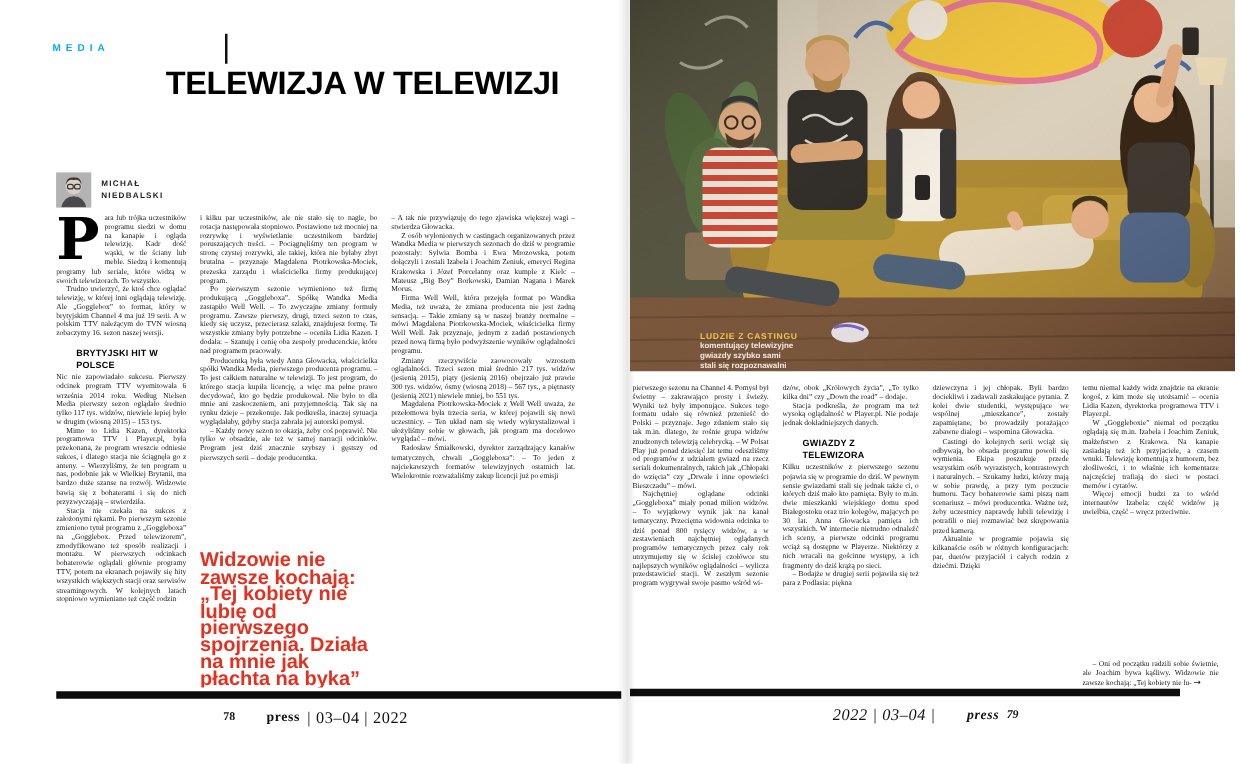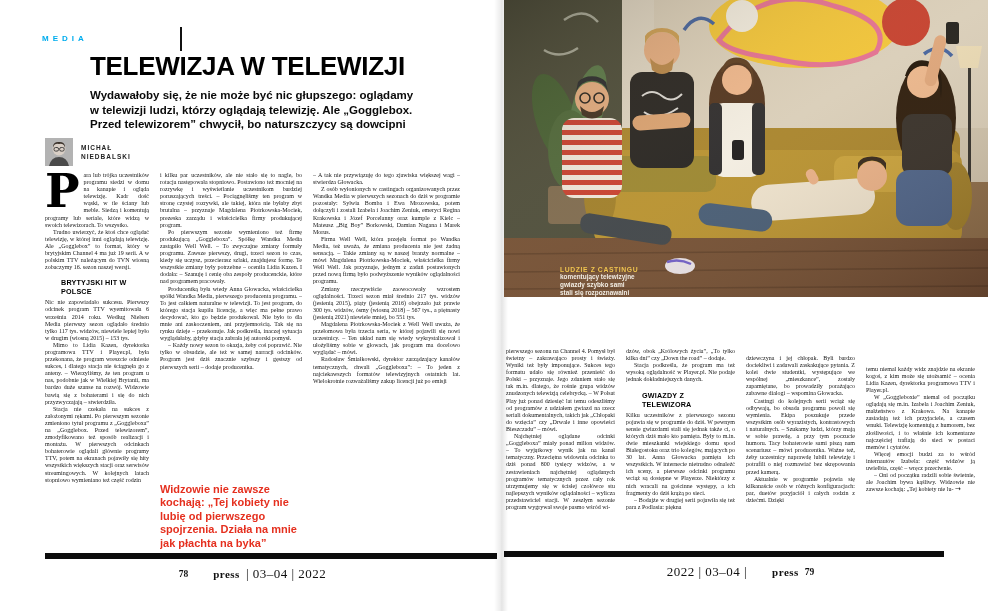--- a/index.html
+++ b/index.html
@@ -5,79 +5,74 @@
   html,body{margin:0;padding:0;background:#ffffff;}
   body{width:992px;height:611px;position:relative;overflow:hidden;
        font-family:"Liberation Serif",serif;color:#151515;
        -webkit-font-smoothing:antialiased;}
   .spine{position:absolute;left:494px;top:0;width:14px;height:611px;
          background:linear-gradient(90deg,rgba(0,0,0,0) 0%,rgba(0,0,0,0.07) 45%,rgba(0,0,0,0.10) 55%,rgba(0,0,0,0) 100%);}
   
   .kicker{position:absolute;left:42px;top:34px;font-family:"Liberation Sans",sans-serif;
           font-weight:bold;font-size:8px;letter-spacing:4px;}
   .kicker-rule{position:absolute;left:180px;top:27px;width:2px;height:24px;background:#111;}
-  .headline{position:absolute;left:90px;top:52px;width:380px;}
+  .headline{position:absolute;left:100px;top:52px;width:380px;text-align:center;}
   .title{font-family:"Liberation Sans",sans-serif;font-weight:bold;font-size:26px;
          letter-spacing:-0.3px;color:#000;line-height:28px;}
   .subtitle{margin-top:8px;font-family:"Liberation Sans",sans-serif;font-weight:bold;
             font-size:11.5px;line-height:14.5px;color:#0a0a0a;}
   .author{position:absolute;left:45px;top:138px;display:flex;align-items:center;}
   .author-photo{width:28px;height:28px;overflow:hidden;background:#a9a9a9;flex:none;}
   .author-name{margin-left:8px;font-family:"Liberation Sans",sans-serif;font-weight:bold;
                font-size:6.5px;letter-spacing:1px;line-height:9px;color:#222;}
   .cols-left{position:absolute;left:45px;top:172px;width:415px;height:378px;
              display:flex;gap:11px;}
   .cols-right{position:absolute;left:506px;top:308px;width:469px;height:243px;
-              display:flex;gap:11px;align-items:center;}
+              display:flex;gap:11px;}
   .col{overflow:hidden;display:flex;flex-direction:column;}
   .cL1{width:104px;flex:none;}
   .cL2{width:142px;flex:none;}
   .cL3{width:147px;flex:none;}
   .cR{width:109px;flex:none;}
   .col p{margin:0;font-size:6px;line-height:7.1px;text-align:justify;hyphens:auto;}
   .col p.ind{text-indent:8px;}
   .sec-head{font-family:"Liberation Sans",sans-serif;font-weight:bold;font-size:7.2px;
             letter-spacing:0.2px;margin:7px 0 3px 0;color:#000;padding-left:16px;}
   .dropcap{float:left;font-family:"DejaVu Serif",serif;font-weight:bold;font-size:46px;
            line-height:36px;padding:1px 4px 0 0;color:#000;}
   .fill{flex:1 1 auto;overflow:hidden;display:flex;flex-direction:column;}
   .pull-quote{flex:none;margin-top:auto;padding-top:8px;
               font-family:"Liberation Sans",sans-serif;font-weight:bold;
-              font-size:11px;line-height:13.5px;}
+              font-size:16px;line-height:13.5px;}
   .endline{flex:none;margin-top:auto;}
   .arrow{font-family:"DejaVu Sans",sans-serif;font-size:7px;}
   .rule-left{position:absolute;left:45px;top:553px;width:452px;height:6px;background:#0c0c0c;}
   .rule-right{position:absolute;left:504px;top:551px;width:440px;height:6px;background:#0c0c0c;}
   .footer{position:absolute;font-size:9px;color:#111;display:flex;align-items:center;gap:6px;justify-content:center;}
   .footer-left{left:45px;top:566px;width:415px;}
-  .footer-right{left:506px;top:564px;width:469px;}
+  .footer-right{left:506px;top:564px;width:469px;font-style:italic;}
   .pgnum{font-weight:bold;font-size:9.5px;}
   .maglogo{font-family:"Liberation Serif",serif;font-weight:bold;font-size:11px;letter-spacing:0.5px;margin-left:19px;}
   .issue{font-size:13px;letter-spacing:0.5px;}
   
   .photo-wrap{position:absolute;left:504px;top:0;width:484px;height:297px;overflow:hidden;background:#777;}
   .photo-caption{position:absolute;left:56px;top:266px;width:160px;font-family:"Liberation Sans",sans-serif;}
   .cap-title{font-weight:bold;font-size:6.8px;letter-spacing:0.6px;}
   .cap-line{color:#f2ede4;font-weight:bold;font-size:6.4px;line-height:8px;}
 </style>
 </head>
 <body>
 
 <div class="spine"></div>
 
 <div class="kicker" style="color:#00adee">MEDIA</div>
 <div class="kicker-rule"></div>
 
 <div class="headline">
   <div class="title">TELEWIZJA W TELEWIZJI</div>
-  <div class="subtitle">
-    <div>Wydawałoby się, że nie może być nic głupszego: oglądamy</div>
-    <div>w telewizji ludzi, którzy oglądają telewizję. Ale „Gogglebox.</div>
-    <div>Przed telewizorem” chwycił, bo naturszczycy są dowcipni</div>
-  </div>
 </div>
 
 <div class="author">
   <div class="author-photo">
     <svg width="28" height="28" viewBox="0 0 28 28">
       <rect width="28" height="28" fill="#b3b3b3"></rect>
       <circle cx="14" cy="11" r="6.5" fill="#d9cfc6"></circle>
       <rect x="9" y="9.5" width="4.6" height="3.6" rx="1.6" fill="none" stroke="#333" stroke-width="0.9"></rect>
       <rect x="14.6" y="9.5" width="4.6" height="3.6" rx="1.6" fill="none" stroke="#333" stroke-width="0.9"></rect>
       <path d="M14 6 Q9 5 8 10 L8 8 Q9 3.5 14 4 Q19 3.5 20 8 L20 10 Q19 5 14 6Z" fill="#3c332c"></path>

